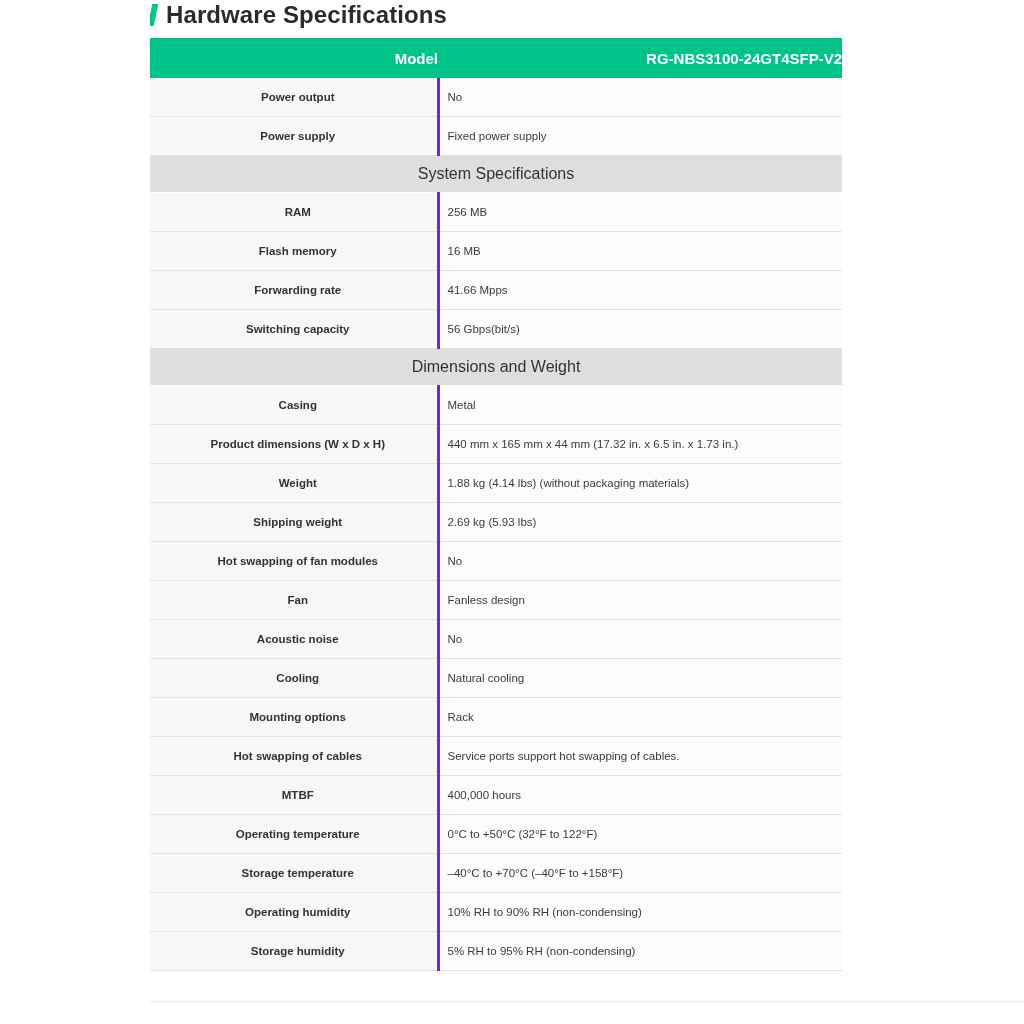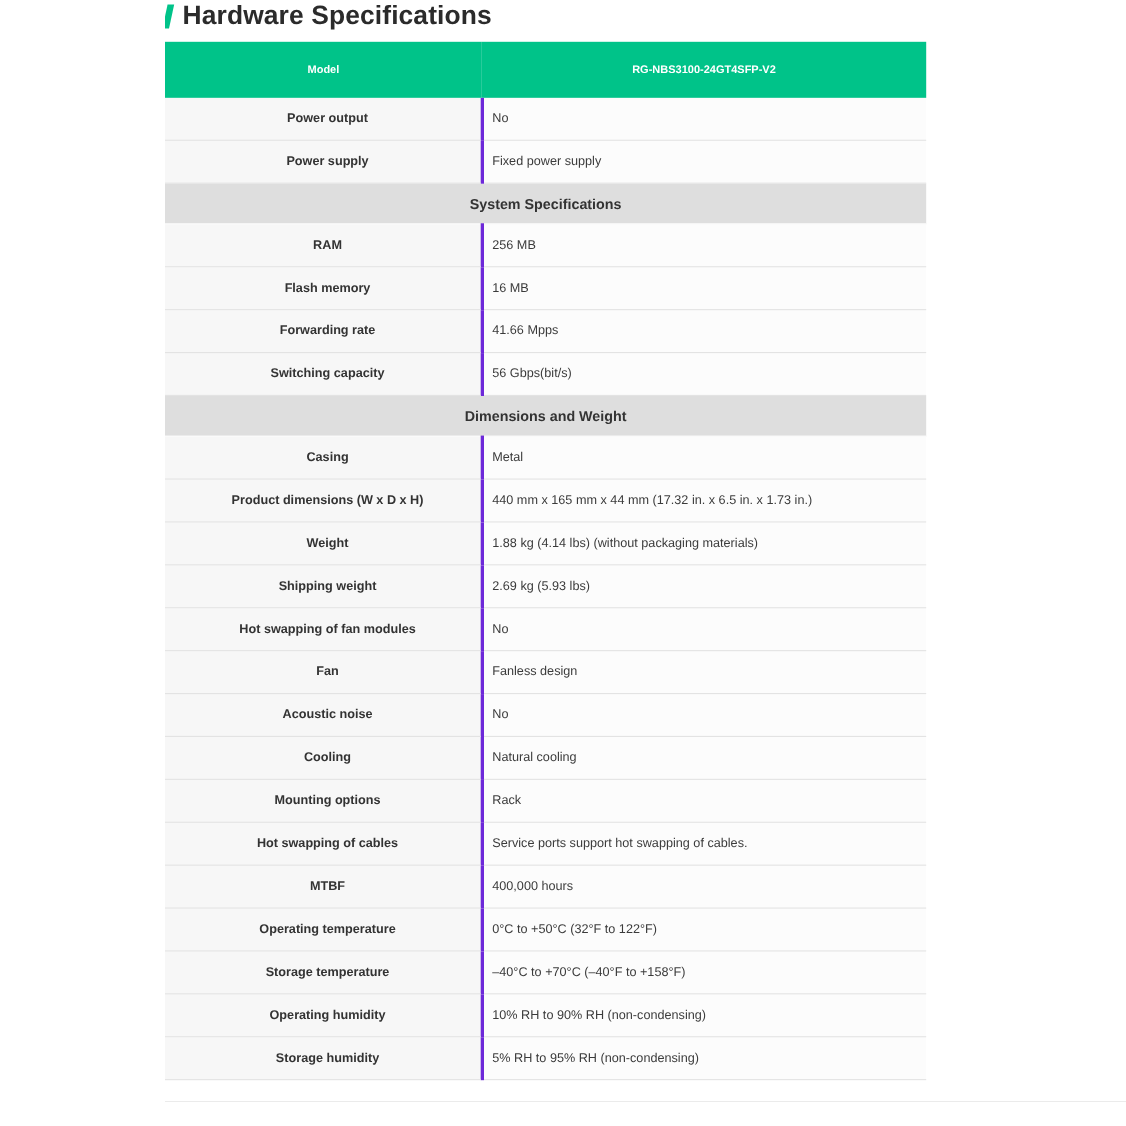--- a/index.html
+++ b/index.html
@@ -55,24 +55,24 @@
   .spec-table col.c2 { width: 404px; }
 
   .spec-table th, .spec-table td {
     padding: 0;
     margin: 0;
   }
 
   .hdr th {
     background: #00c389;
     color: #ffffff;
-    font-size: 10px;
+    font-size: 15px;
     font-weight: bold;
-    text-align: center;
-    height: 51px;
+    text-align: right;
+    height: 40px;
     vertical-align: middle;
     border: none;
   }
 
   tr.data td {
     height: 38px;
     vertical-align: middle;
     border-bottom: 1px solid #e3e3e3;
     font-size: 11.5px;
     color: #3b3b3b;
@@ -89,22 +89,22 @@
     background: #fcfcfc;
     text-align: left;
     padding: 0 8px;
   }
 
   tr.section td {
     background: #dedede;
     height: 36px;
     vertical-align: middle;
     text-align: center;
-    font-size: 13px;
-    font-weight: bold;
+    font-size: 16px;
+    font-weight: normal;
     color: #333333;
     border-bottom: 1px solid #ffffff;
   }
 
   
   .page-edge {
     position: absolute;
     left: 150px;
     right: 0;
     bottom: 22px;

